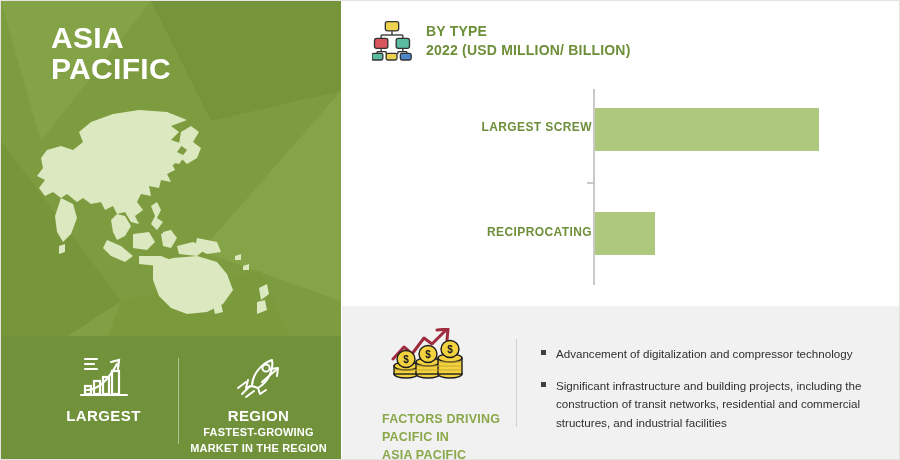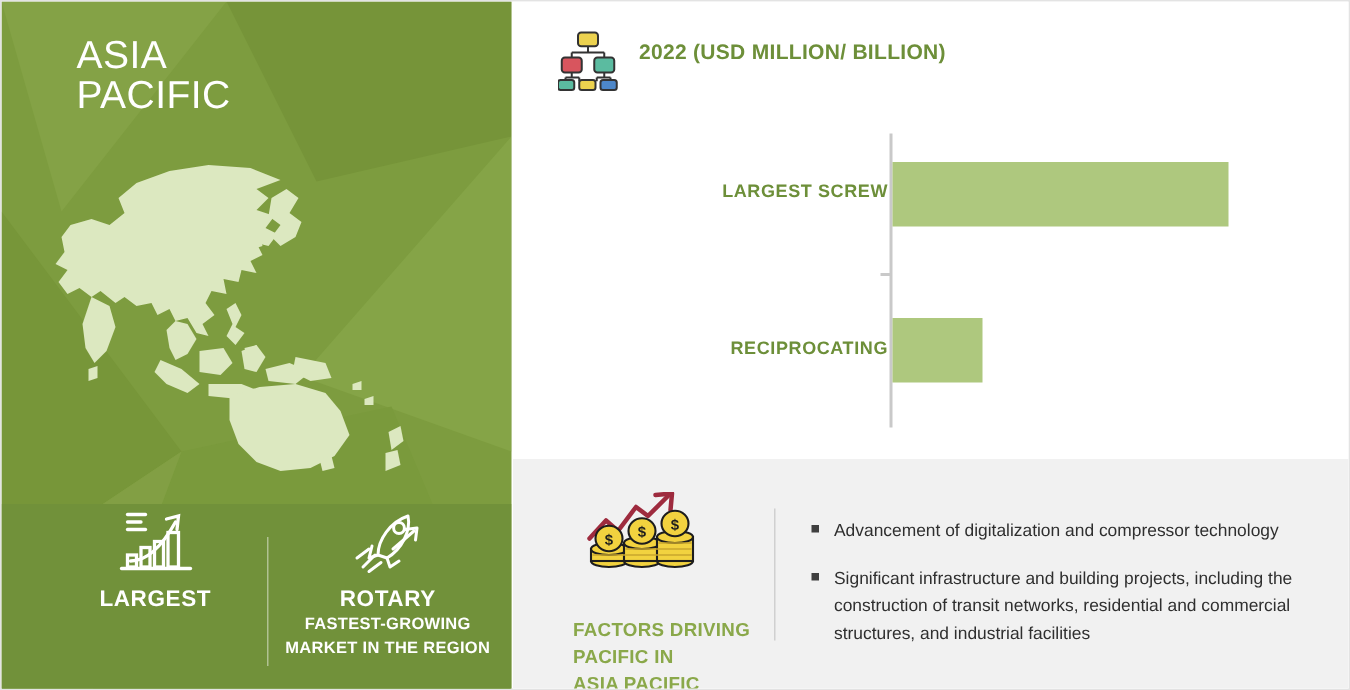--- a/index.html
+++ b/index.html
@@ -13,34 +13,34 @@
   }
 
   
   .left-panel{
     position:absolute;left:0;top:0;width:340px;height:460px;
     background:#7d9c3f;overflow:hidden;
   }
   .left-panel .facets{position:absolute;inset:0;}
   .region-title{
     position:absolute;left:50px;top:22px;
-    color:#ffffff;font-size:26px;line-height:1.02;
-    font-weight:normal;letter-spacing:0.3px;
+    color:#ffffff;font-size:30px;line-height:1.02;
+    font-weight:bold;letter-spacing:0.3px;
     text-transform:uppercase;
     font-family:"Liberation Sans Narrow","Liberation Sans",sans-serif;
   }
   .region-title span{display:block;}
   .map-wrap{position:absolute;left:20px;top:105px;width:320px;height:215px;}
 
   .stats-band{
     position:absolute;left:0;top:335px;width:340px;height:125px;
     background:#71913a;
   }
   .stat{
-    position:absolute;top:0;width:155px;text-align:center;color:#ffffff;
+    position:absolute;top:16px;width:155px;text-align:center;color:#ffffff;
   }
   .stat.left{left:25px;}
   .stat.right{left:180px;}
   .stat-icon{height:48px;display:flex;align-items:flex-end;justify-content:center;}
   .stat-title{
     font-size:15px;font-weight:bold;letter-spacing:0.4px;margin-top:7px;
     font-family:"Liberation Sans Narrow","Liberation Sans",sans-serif;
   }
   .stat-sub{
     font-size:11px;font-weight:bold;line-height:1.25;margin-top:2px;
@@ -201,21 +201,21 @@
               <path d="M24,34 L18,36 L20,28"></path>
               <path d="M30,36 L32,42 L38,38"></path>
               <path d="M14,42 L22,34"></path>
               <path d="M10,36 L18,30"></path>
               <path d="M18,45 L26,39"></path>
               <path d="M34,30 L48,18"></path>
               <path d="M42,17 L50,16 L49,24"></path>
             </g>
           </svg>
         </div>
-        <div class="stat-title">ROTARY</div>
+        <div class="stat-title">REGION</div>
         <div class="stat-sub">FASTEST-GROWING</div>
         <div class="stat-sub">MARKET IN THE REGION</div>
       </div>
     </div>
   </div>
 
   <div class="right-panel">
 
     <div class="chart-header">
       <svg class="hdr-icon" viewBox="0 0 48 50">
@@ -236,20 +236,21 @@
         <g stroke="#333333" stroke-width="1.6">
           <rect x="16" y="3" width="16" height="11" rx="2.5" fill="#ecd24f"></rect>
           <rect x="3" y="23" width="16" height="12" rx="2.5" fill="#d8555e"></rect>
           <rect x="29" y="23" width="16" height="12" rx="2.5" fill="#5bbba0"></rect>
           <rect x="0" y="41" width="13" height="8" rx="2" fill="#5bbba0"></rect>
           <rect x="17" y="41" width="13" height="8" rx="2" fill="#ecd24f"></rect>
           <rect x="34" y="41" width="13" height="8" rx="2" fill="#4d87c9"></rect>
         </g>
       </svg>
       <div class="hdr-text">
+        <div class="hdr-line1">BY TYPE</div>
         <div class="hdr-line2">2022 (USD MILLION/ BILLION)</div>
       </div>
     </div>
 
     <div class="plot">
       <div class="axis-line"></div>
       <div class="axis-tick"></div>
 
       <div class="bar-label" style="left:50px;top:34px;">LARGEST SCREW</div>
       <div class="bar" style="left:253px;top:22px;width:224px;height:43px;"></div>

